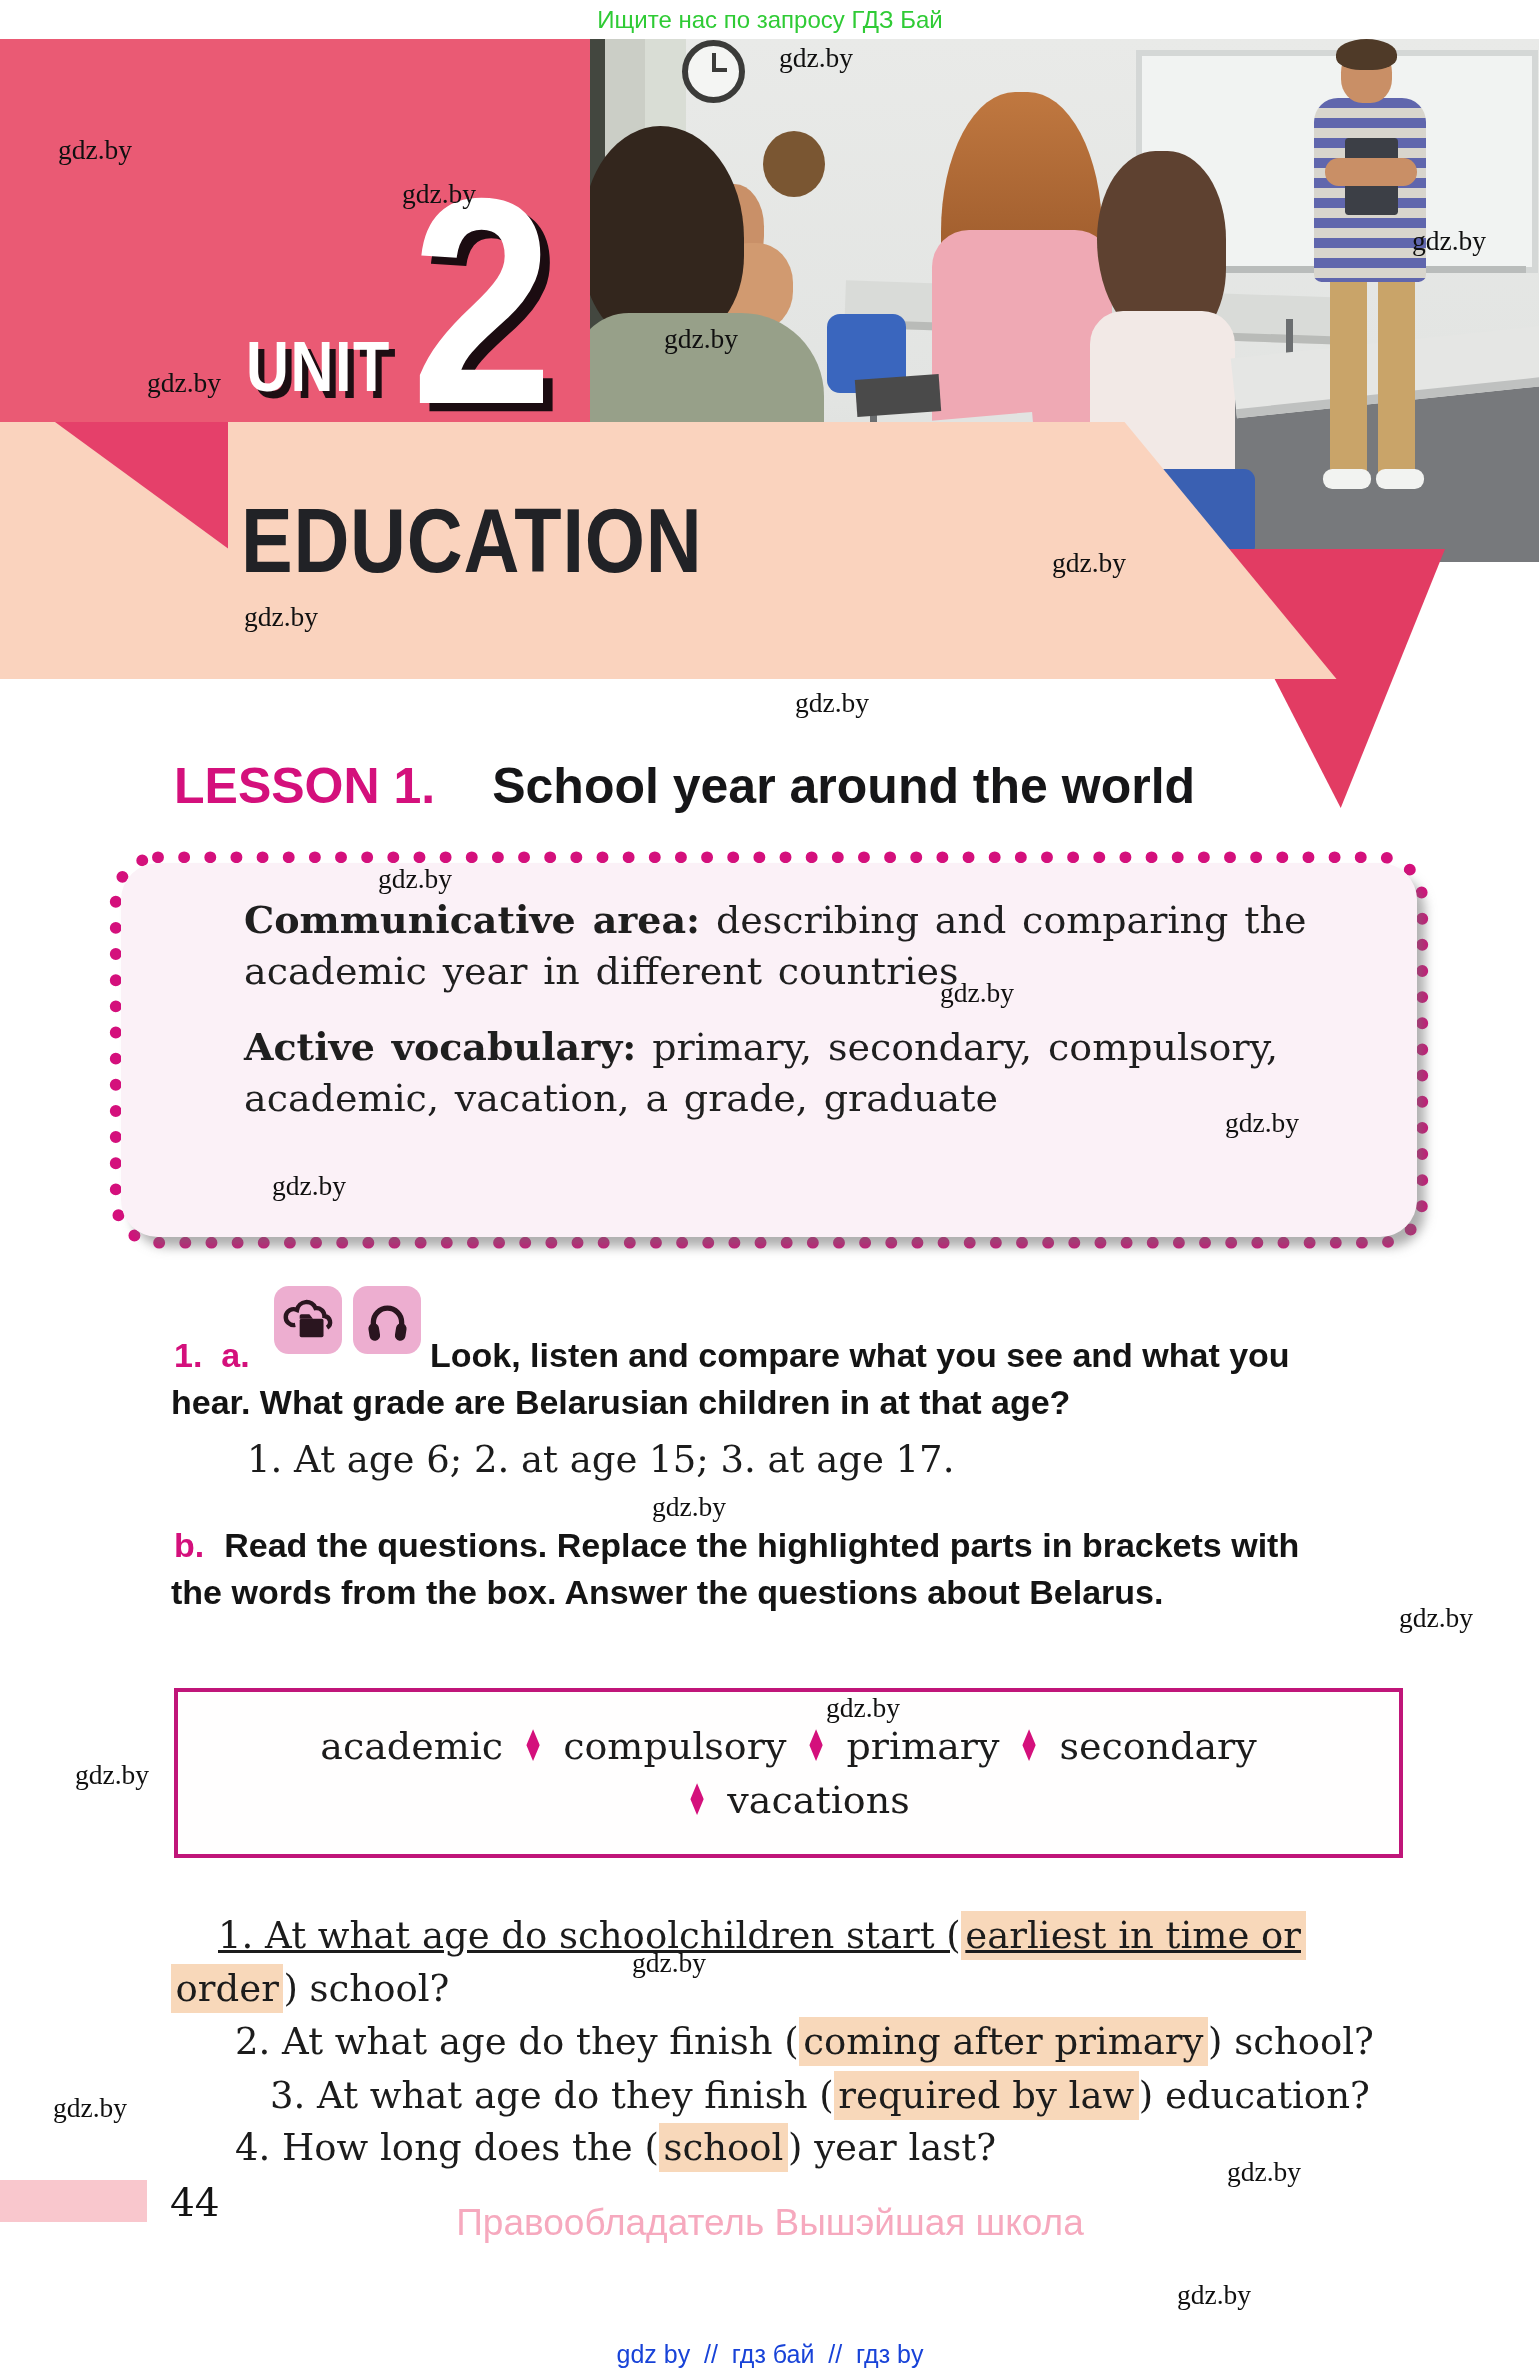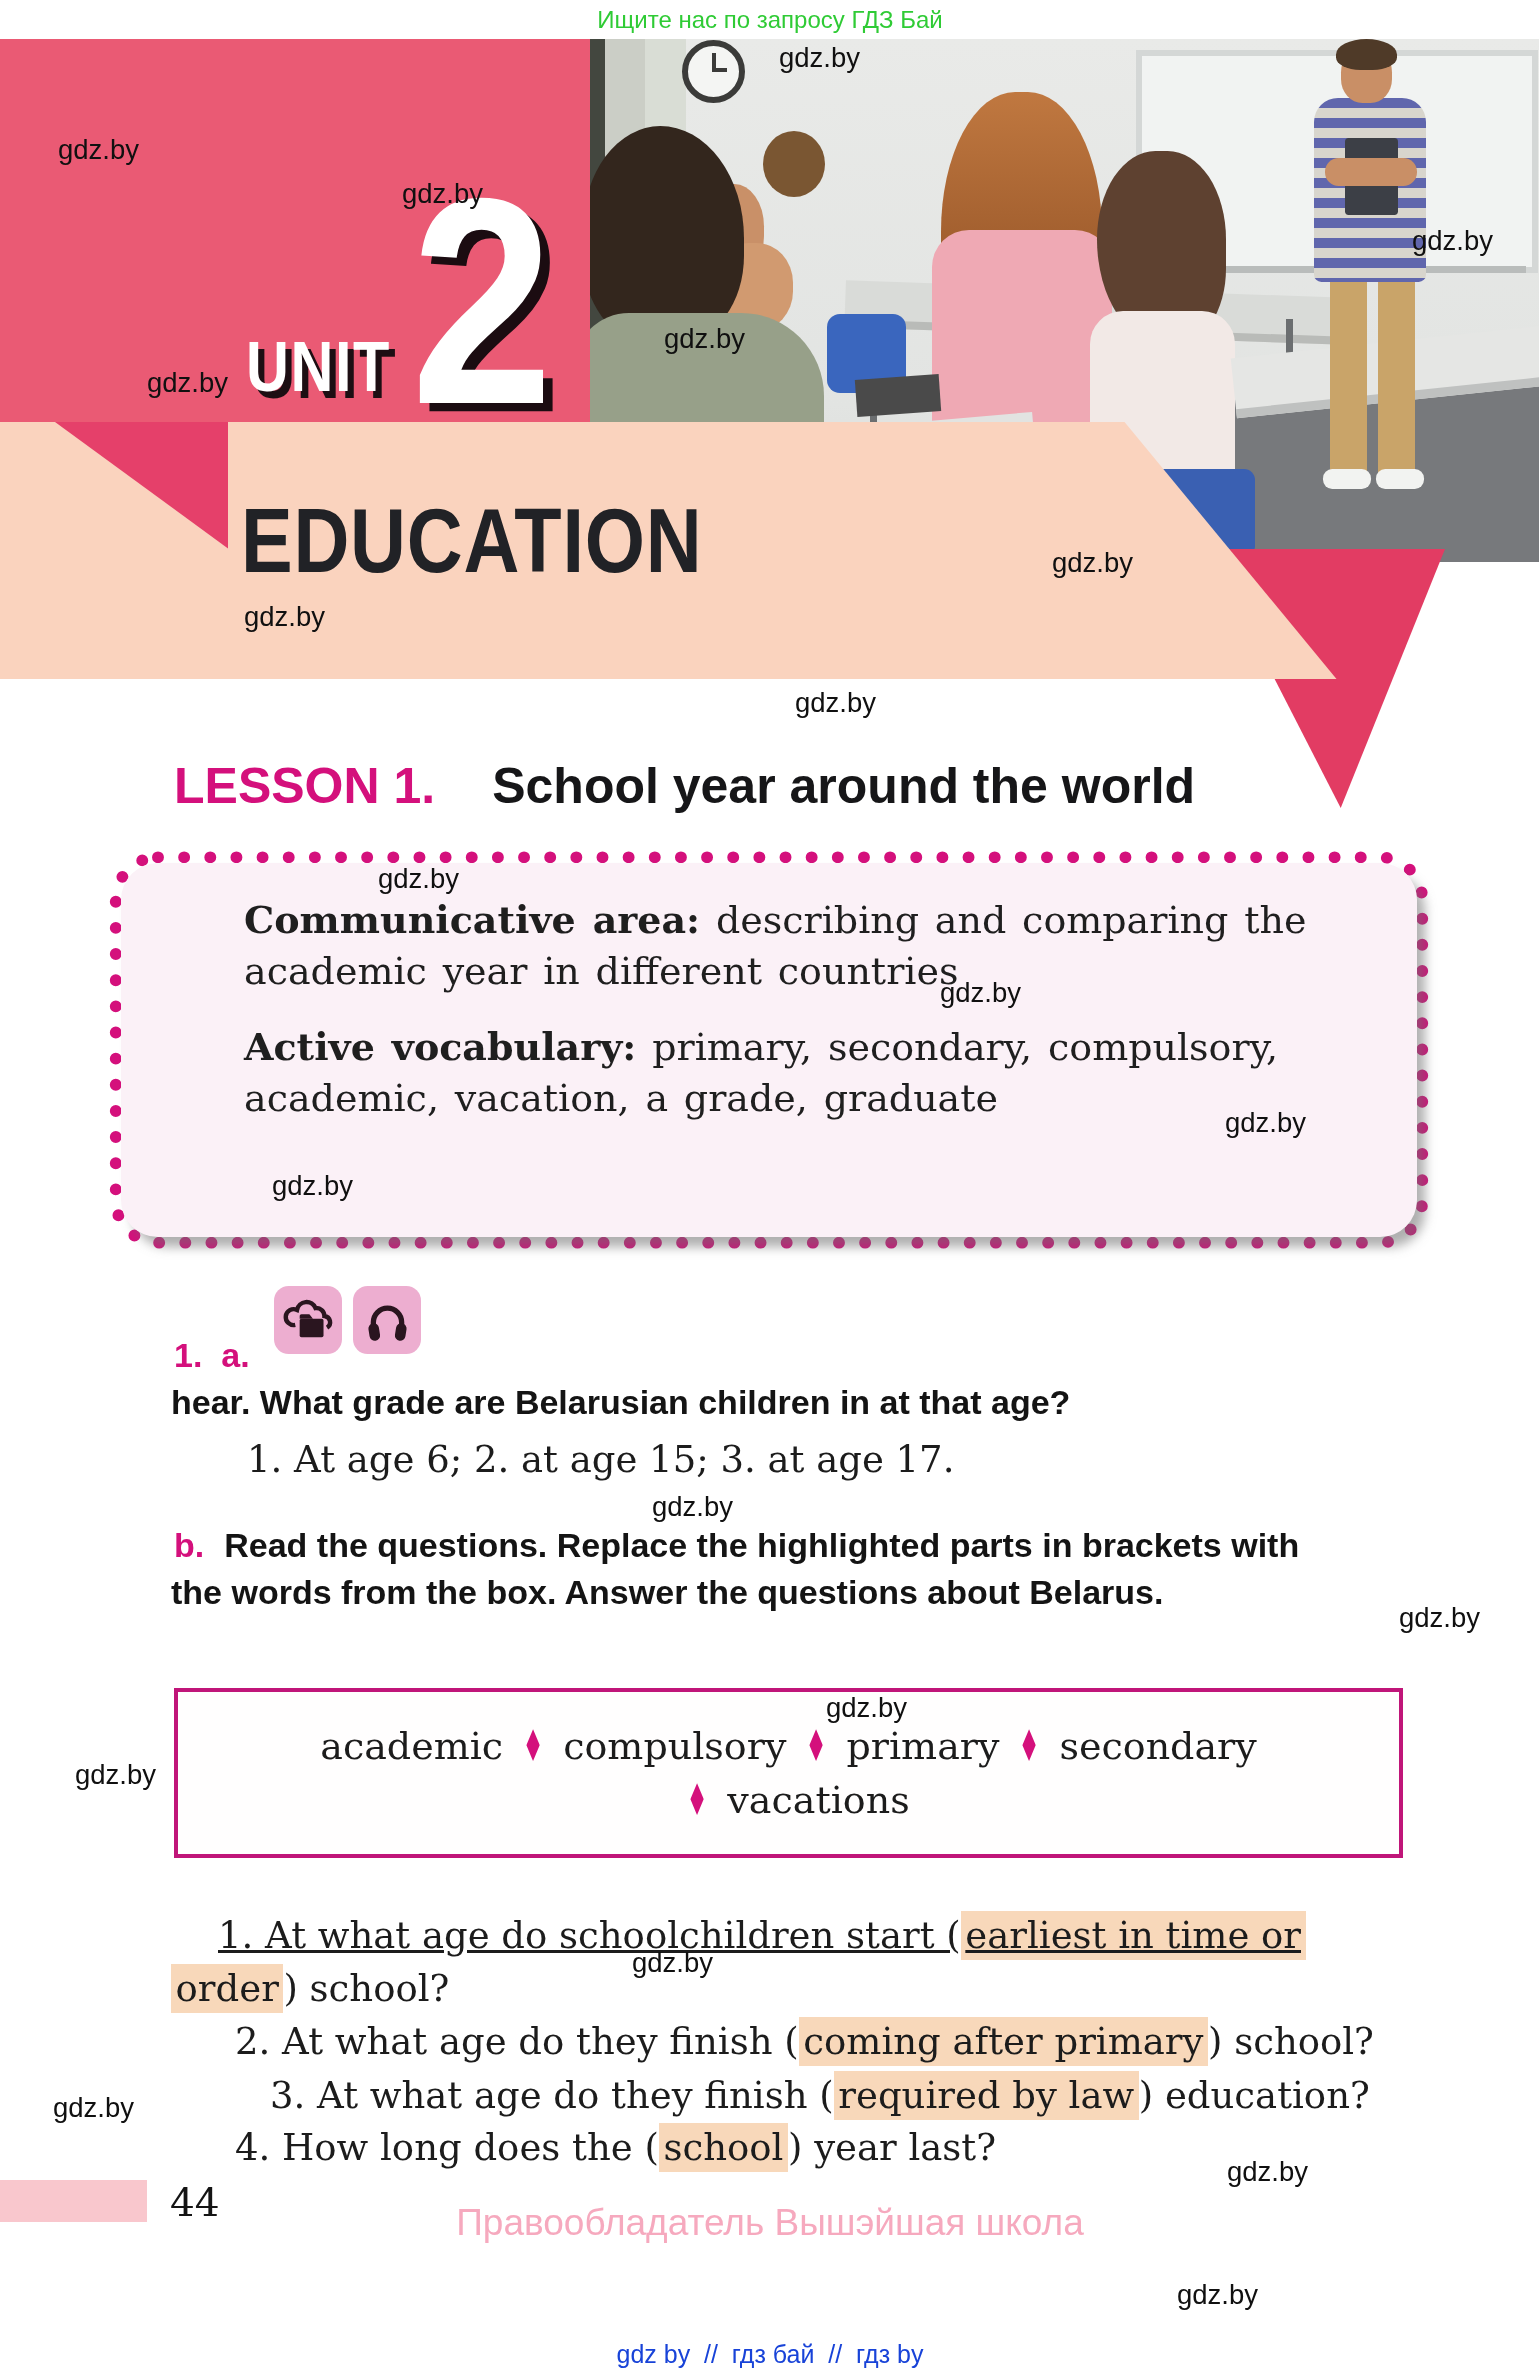--- a/index.html
+++ b/index.html
@@ -104,21 +104,21 @@
   .qline{font-family:"DejaVu Serif",serif;font-size:37px;color:#1c1c1c;white-space:nowrap;line-height:48px;}
   .qline .hl{background:#f8d8ba;padding:2.8px 4.6px;}
 
   
   .foot-rect{left:0;top:2180px;width:147px;height:42px;background:#f9c7cd;}
   .pagenum{left:170px;top:2180px;font-family:"DejaVu Serif",serif;font-size:39px;color:#141414;}
   .copyright{left:0;right:0;top:2202px;text-align:center;font-size:37px;color:#f6a9be;}
   .bluefoot{left:0;right:0;top:2340px;text-align:center;font-size:25px;color:#1843d8;white-space:pre;}
 
   
-  .wm{position:absolute;font-family:Liberation Sans, sans-serif;font-size:27.5px;color:#101010;}
+  .wm{position:absolute;font-family:Liberation Serif, serif;font-size:27.5px;color:#101010;}
 </style>
 </head>
 <body>
 
 <div class="page">
 
   <div class="abs promo">Ищите нас по запросу ГДЗ Бай</div>
 
   <div class="abs hdr-pink"></div>
 
@@ -197,20 +197,21 @@
       <rect x="20" y="28" width="27" height="21" rx="2" fill="#2a151f"></rect>
     </svg>
   </div>
   <div class="abs tile" style="left:353px;top:1286px;">
     <svg width="53" height="53" viewBox="0 0 60 60">
       <path d="M14 42 v-10 a16 16 0 0 1 32 0 v10" fill="none" stroke="#2a151f" stroke-width="6" stroke-linecap="round"></path>
       <rect x="9" y="33" width="12" height="20" rx="6" fill="#2a151f" transform="rotate(-9 15 43)"></rect>
       <rect x="39" y="33" width="12" height="20" rx="6" fill="#2a151f" transform="rotate(9 45 43)"></rect>
     </svg>
   </div>
+  <div class="abs ex-line" style="left:430px;top:1336px;">Look, listen and compare what you see and what you</div>
   <div class="abs ex-line" style="left:171px;top:1383px;">hear. What grade are Belarusian children in at that age?</div>
   <div class="abs ages" style="left:235px;top:1438px;margin-left:12px;">1. At age 6; 2. at age 15; 3. at age 17.</div>
 
   <div class="abs ex-line" style="left:174px;top:1526px;">
     <span class="exnum" style="position:static;">b.</span><span style="display:inline-block;width:20px;"></span><span>Read the questions. Replace the highlighted parts in brackets with</span>
   </div>
   <div class="abs ex-line" style="left:171px;top:1573px;">the words from the box. Answer the questions about Belarus.</div>
 
   <div class="abs wbox">
     <div class="wrow" id="wb-row1"><span>academic</span><span class="sep">♦</span><span>compulsory</span><span class="sep">♦</span><span>primary</span><span class="sep">♦</span><span>secondary</span></div>

